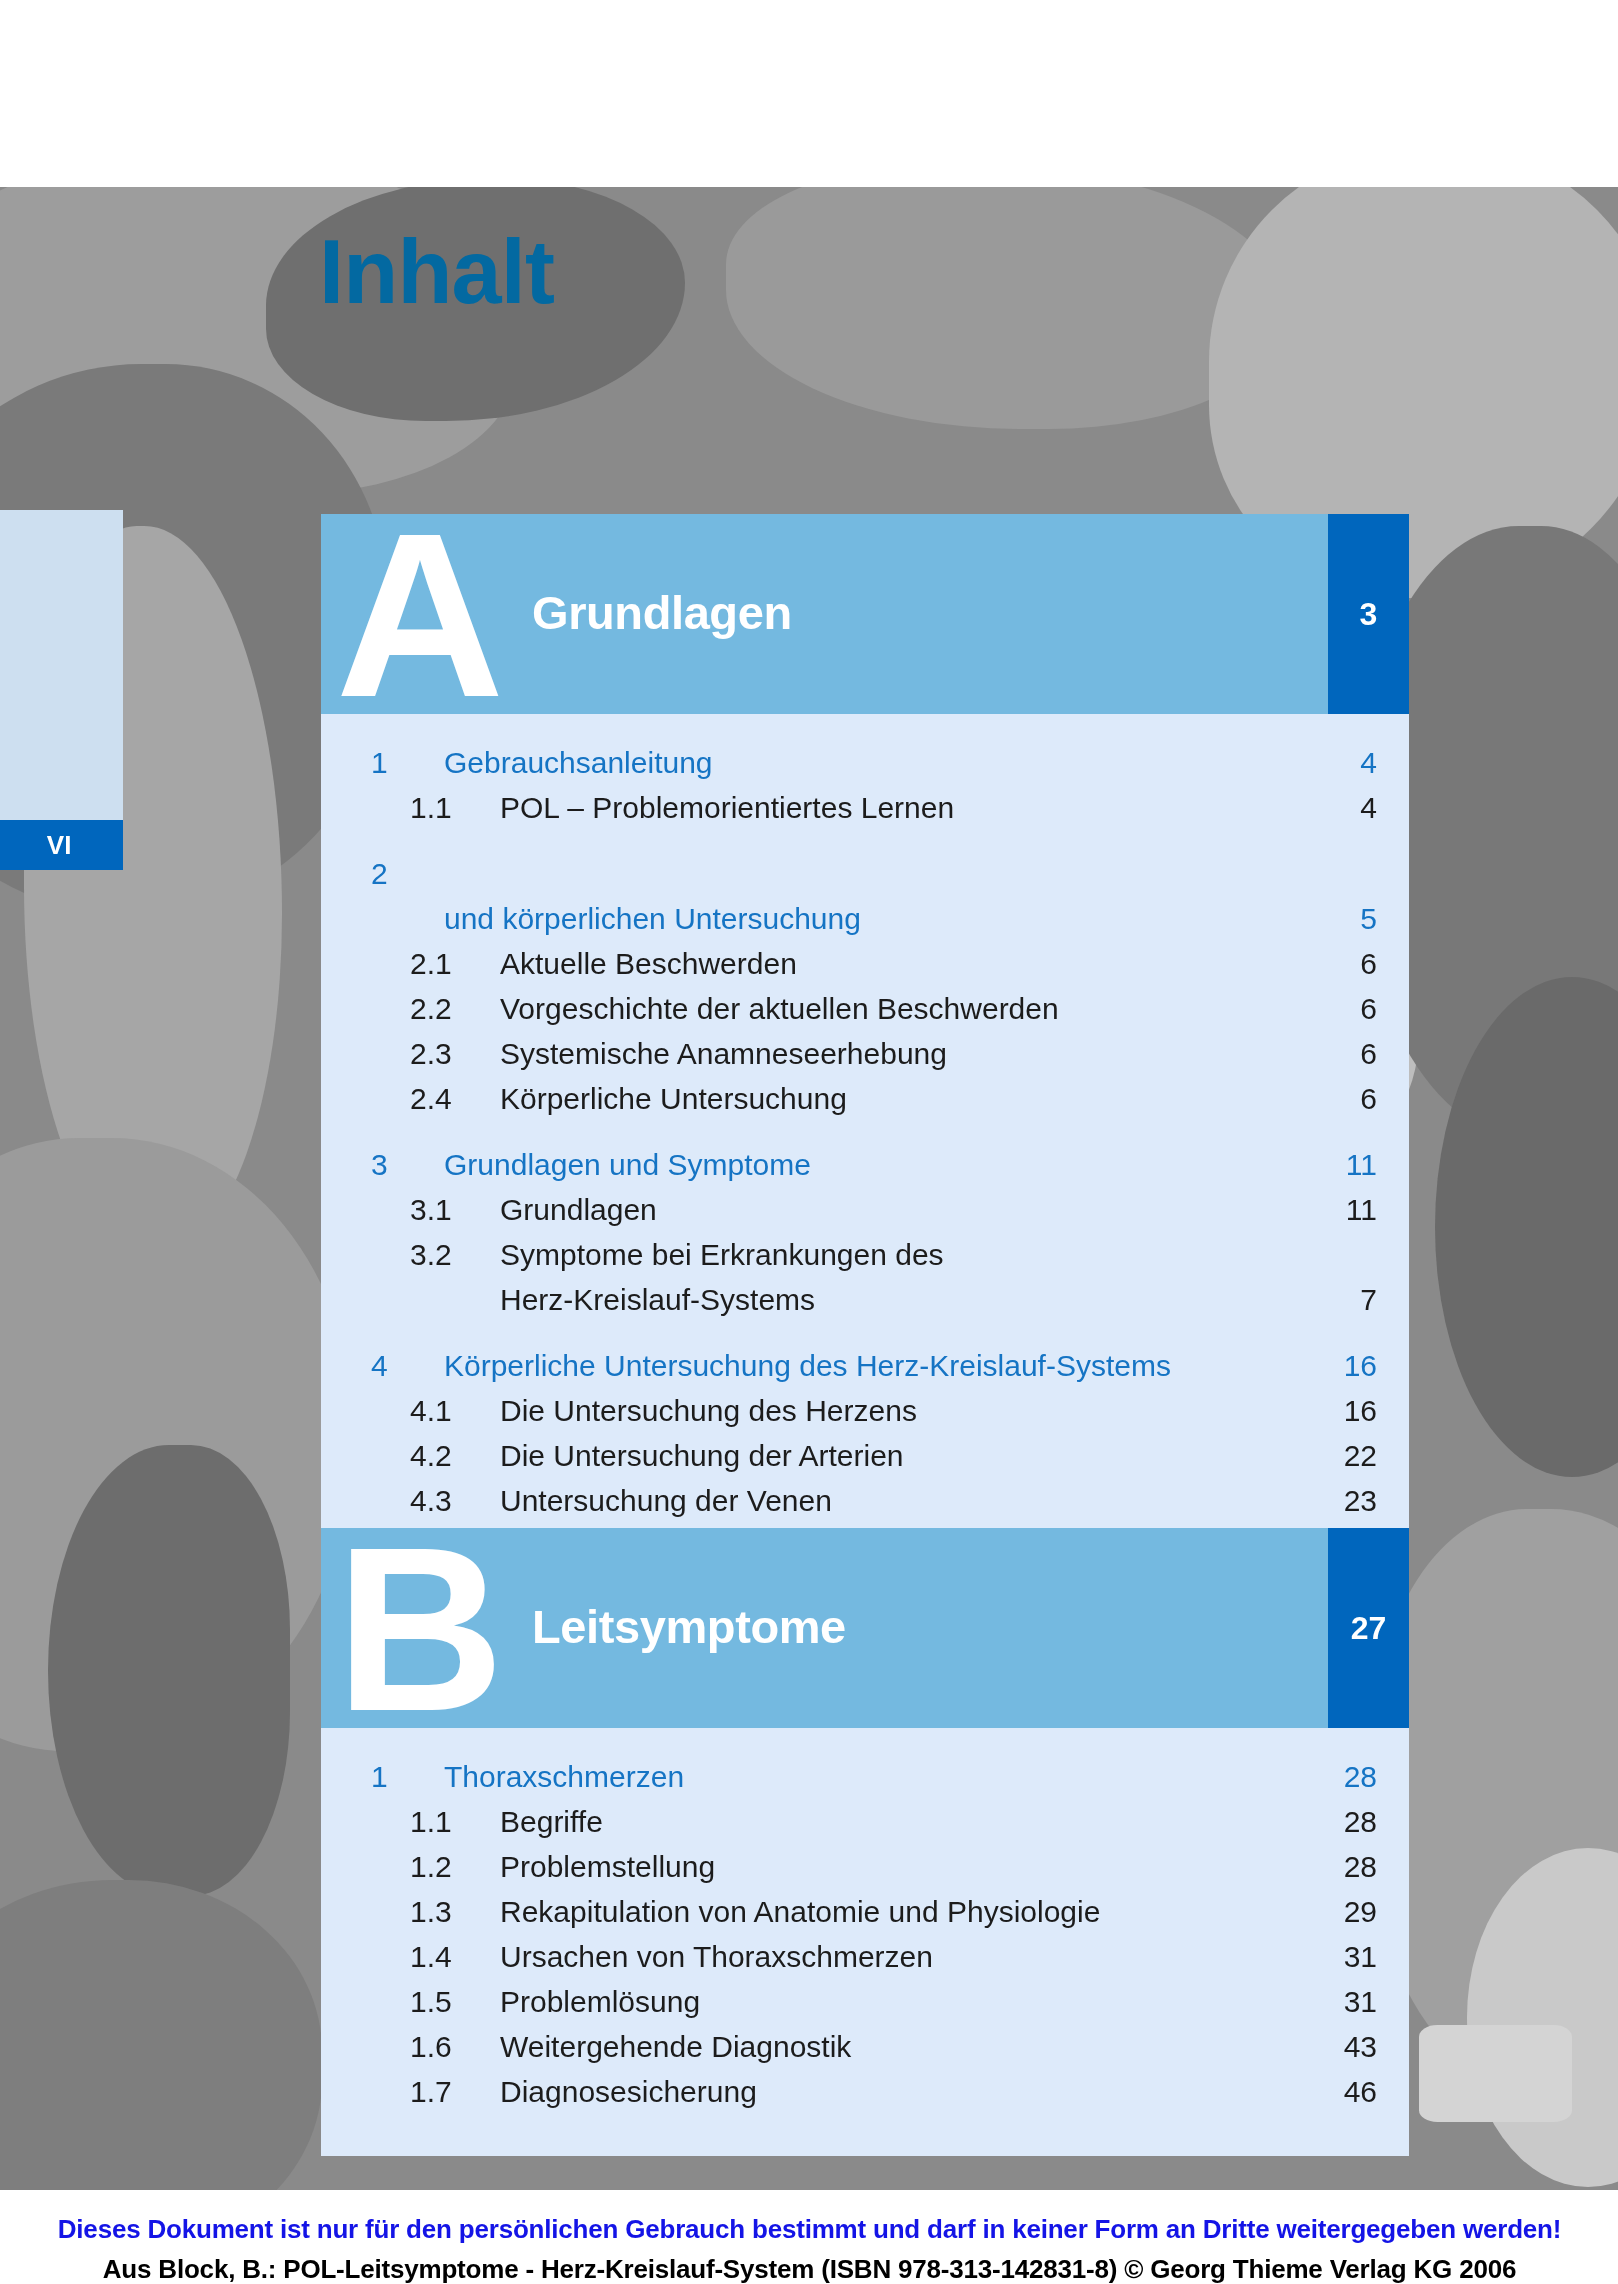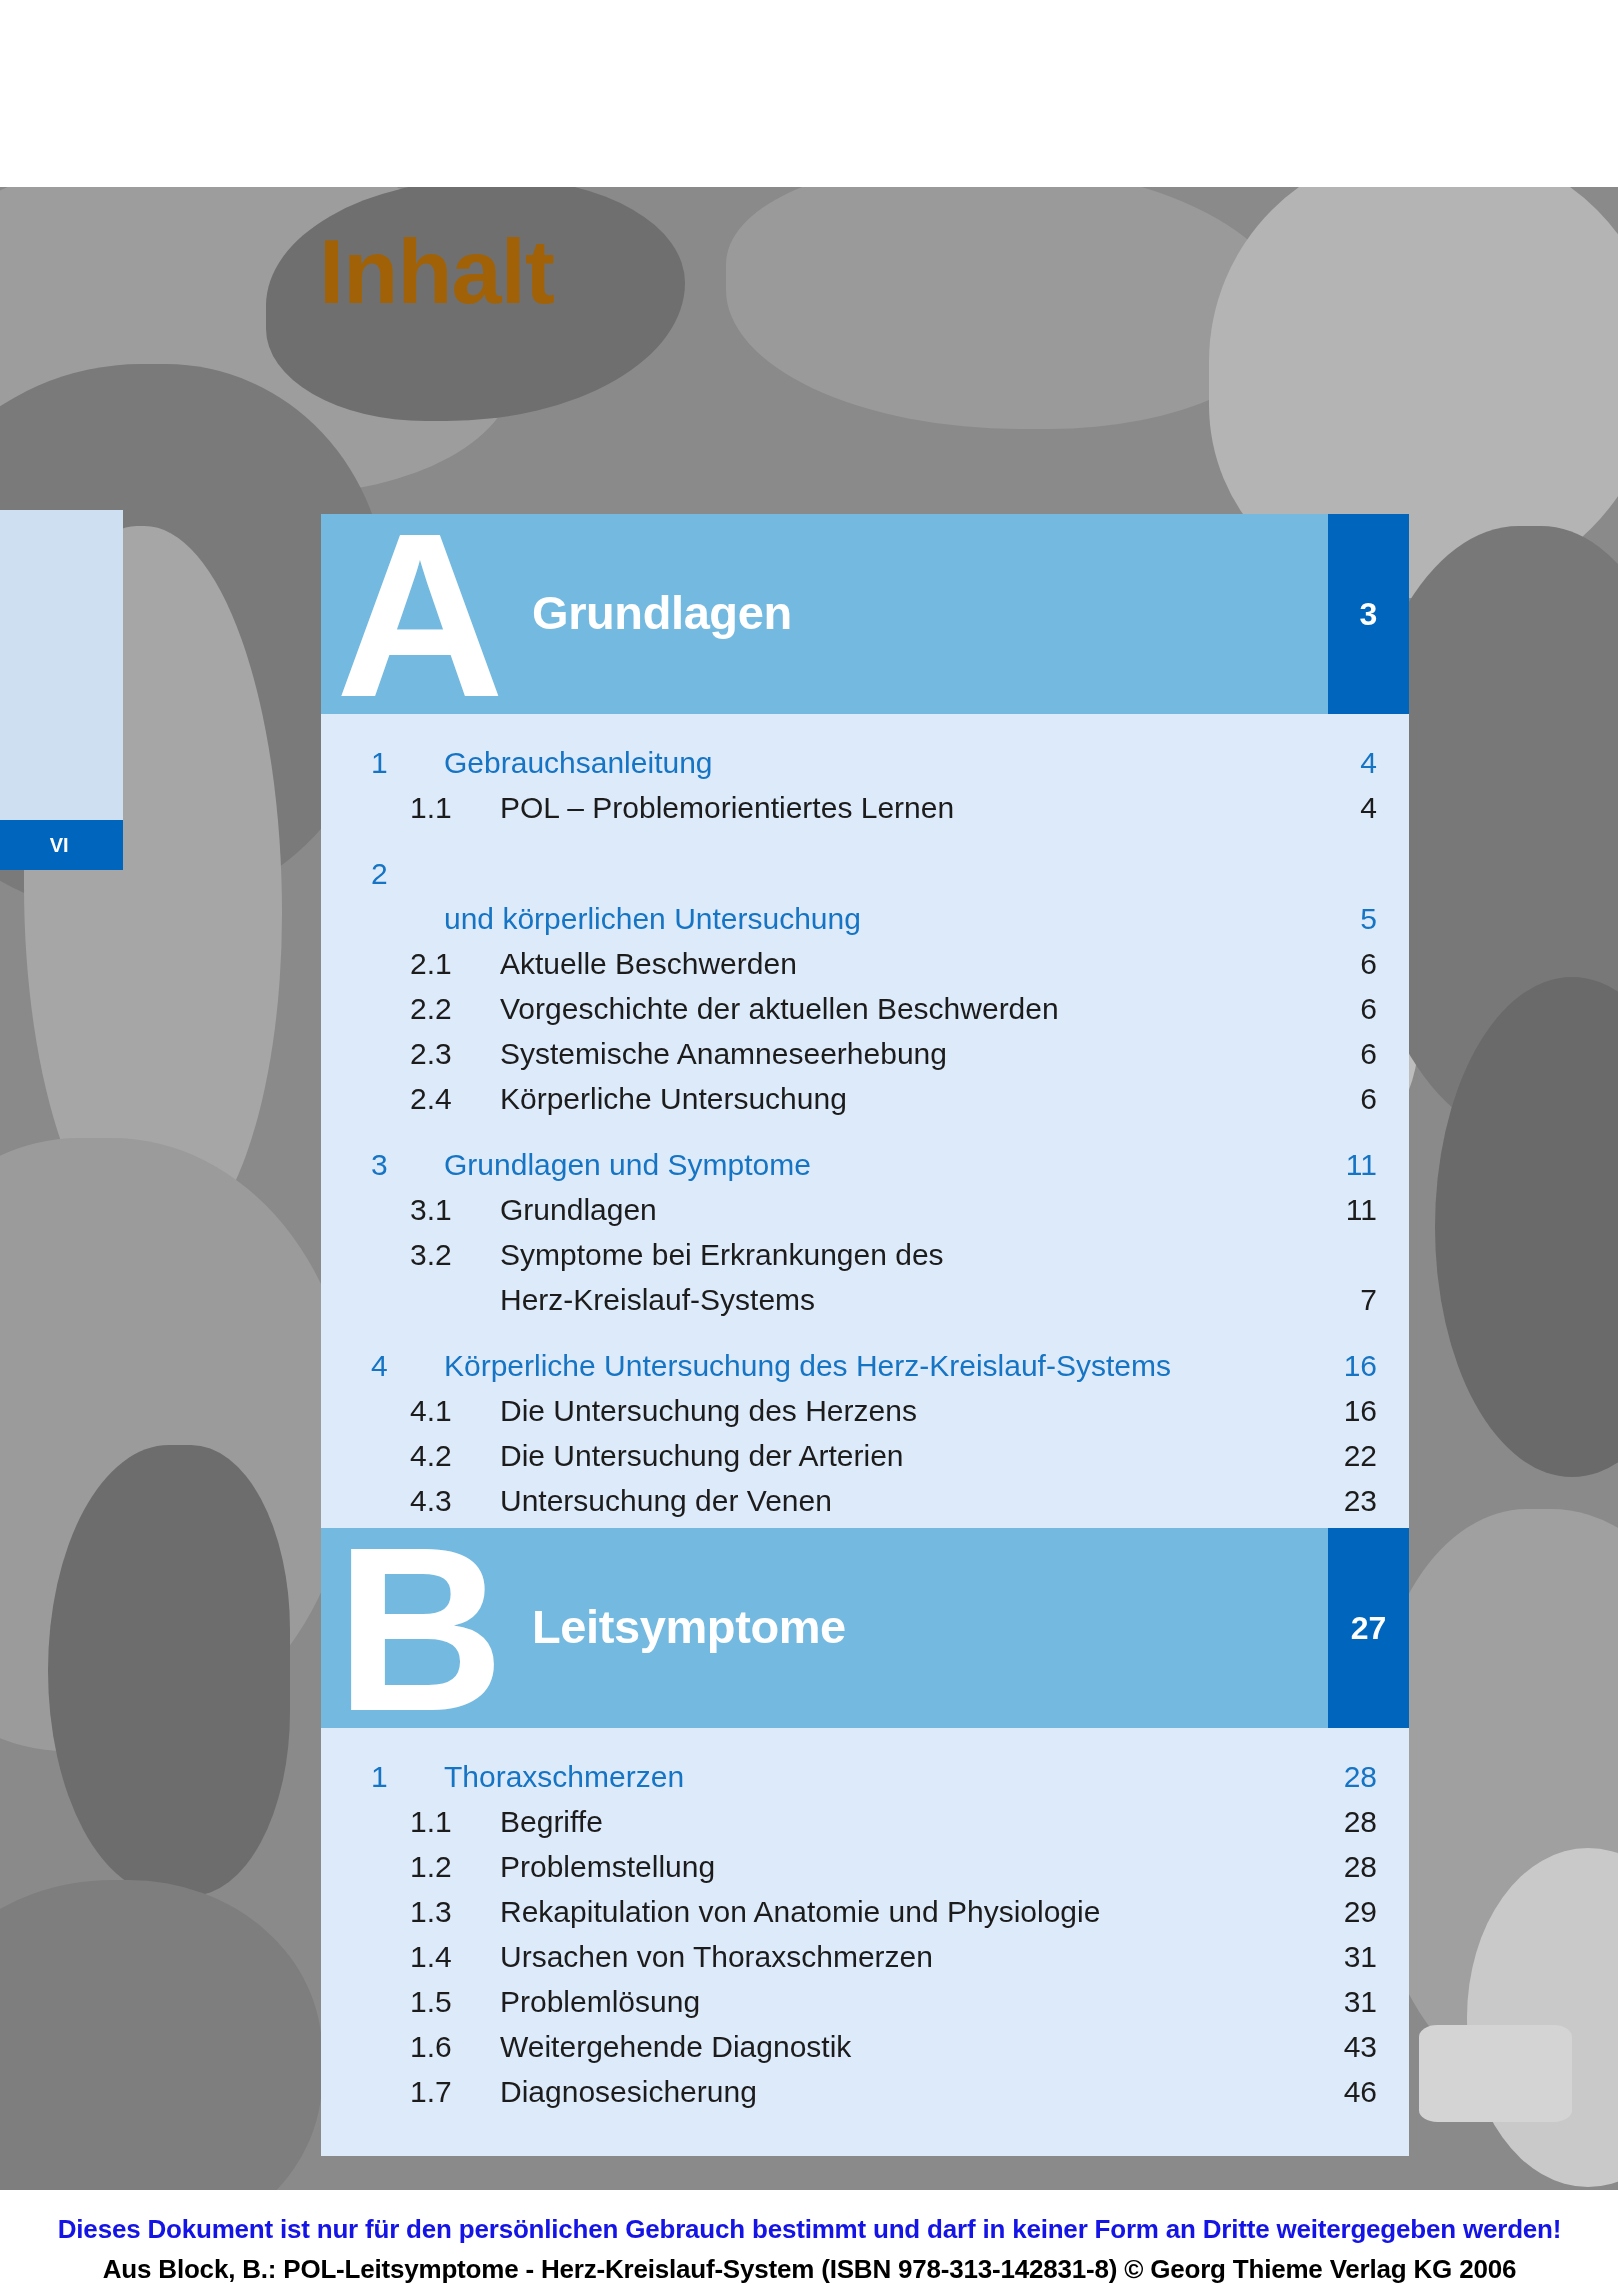--- a/index.html
+++ b/index.html
@@ -55,21 +55,21 @@
   .b19 { left: 1242px; top: 726px;  width: 177px;  height: 242px;  background:#bdbdbd; border-radius:50%; }
   .b20 { left: 1516px; top: 484px;  width: 161px;  height: 306px;  background:#c4c4c4; border-radius:50%; }
 
   
   #page-title {
     position: absolute;
     left: 319px;
     top: 227px;
     font-size: 90px;
     font-weight: bold;
-    color: #a16207;
+    color: #0369a1;
     letter-spacing: -0.8px;
     line-height: 1;
   }
 
   
   #folio-tab {
     position: absolute;
     left: 0;
     top: 510px;
     width: 123px;
@@ -77,21 +77,21 @@
   #folio-tab-body {
     width: 123px;
     height: 310px;
     background: #cddff0;
   }
   #folio-tab-number {
     width: 123px;
     height: 50px;
     background: #0066bd;
     color: #ffffff;
-    font-size: 20px;
+    font-size: 26px;
     font-weight: bold;
     display: flex;
     align-items: center;
     justify-content: center;
     padding-right: 4.8px;
   }
 
   
   .section-block {
     position: absolute;

